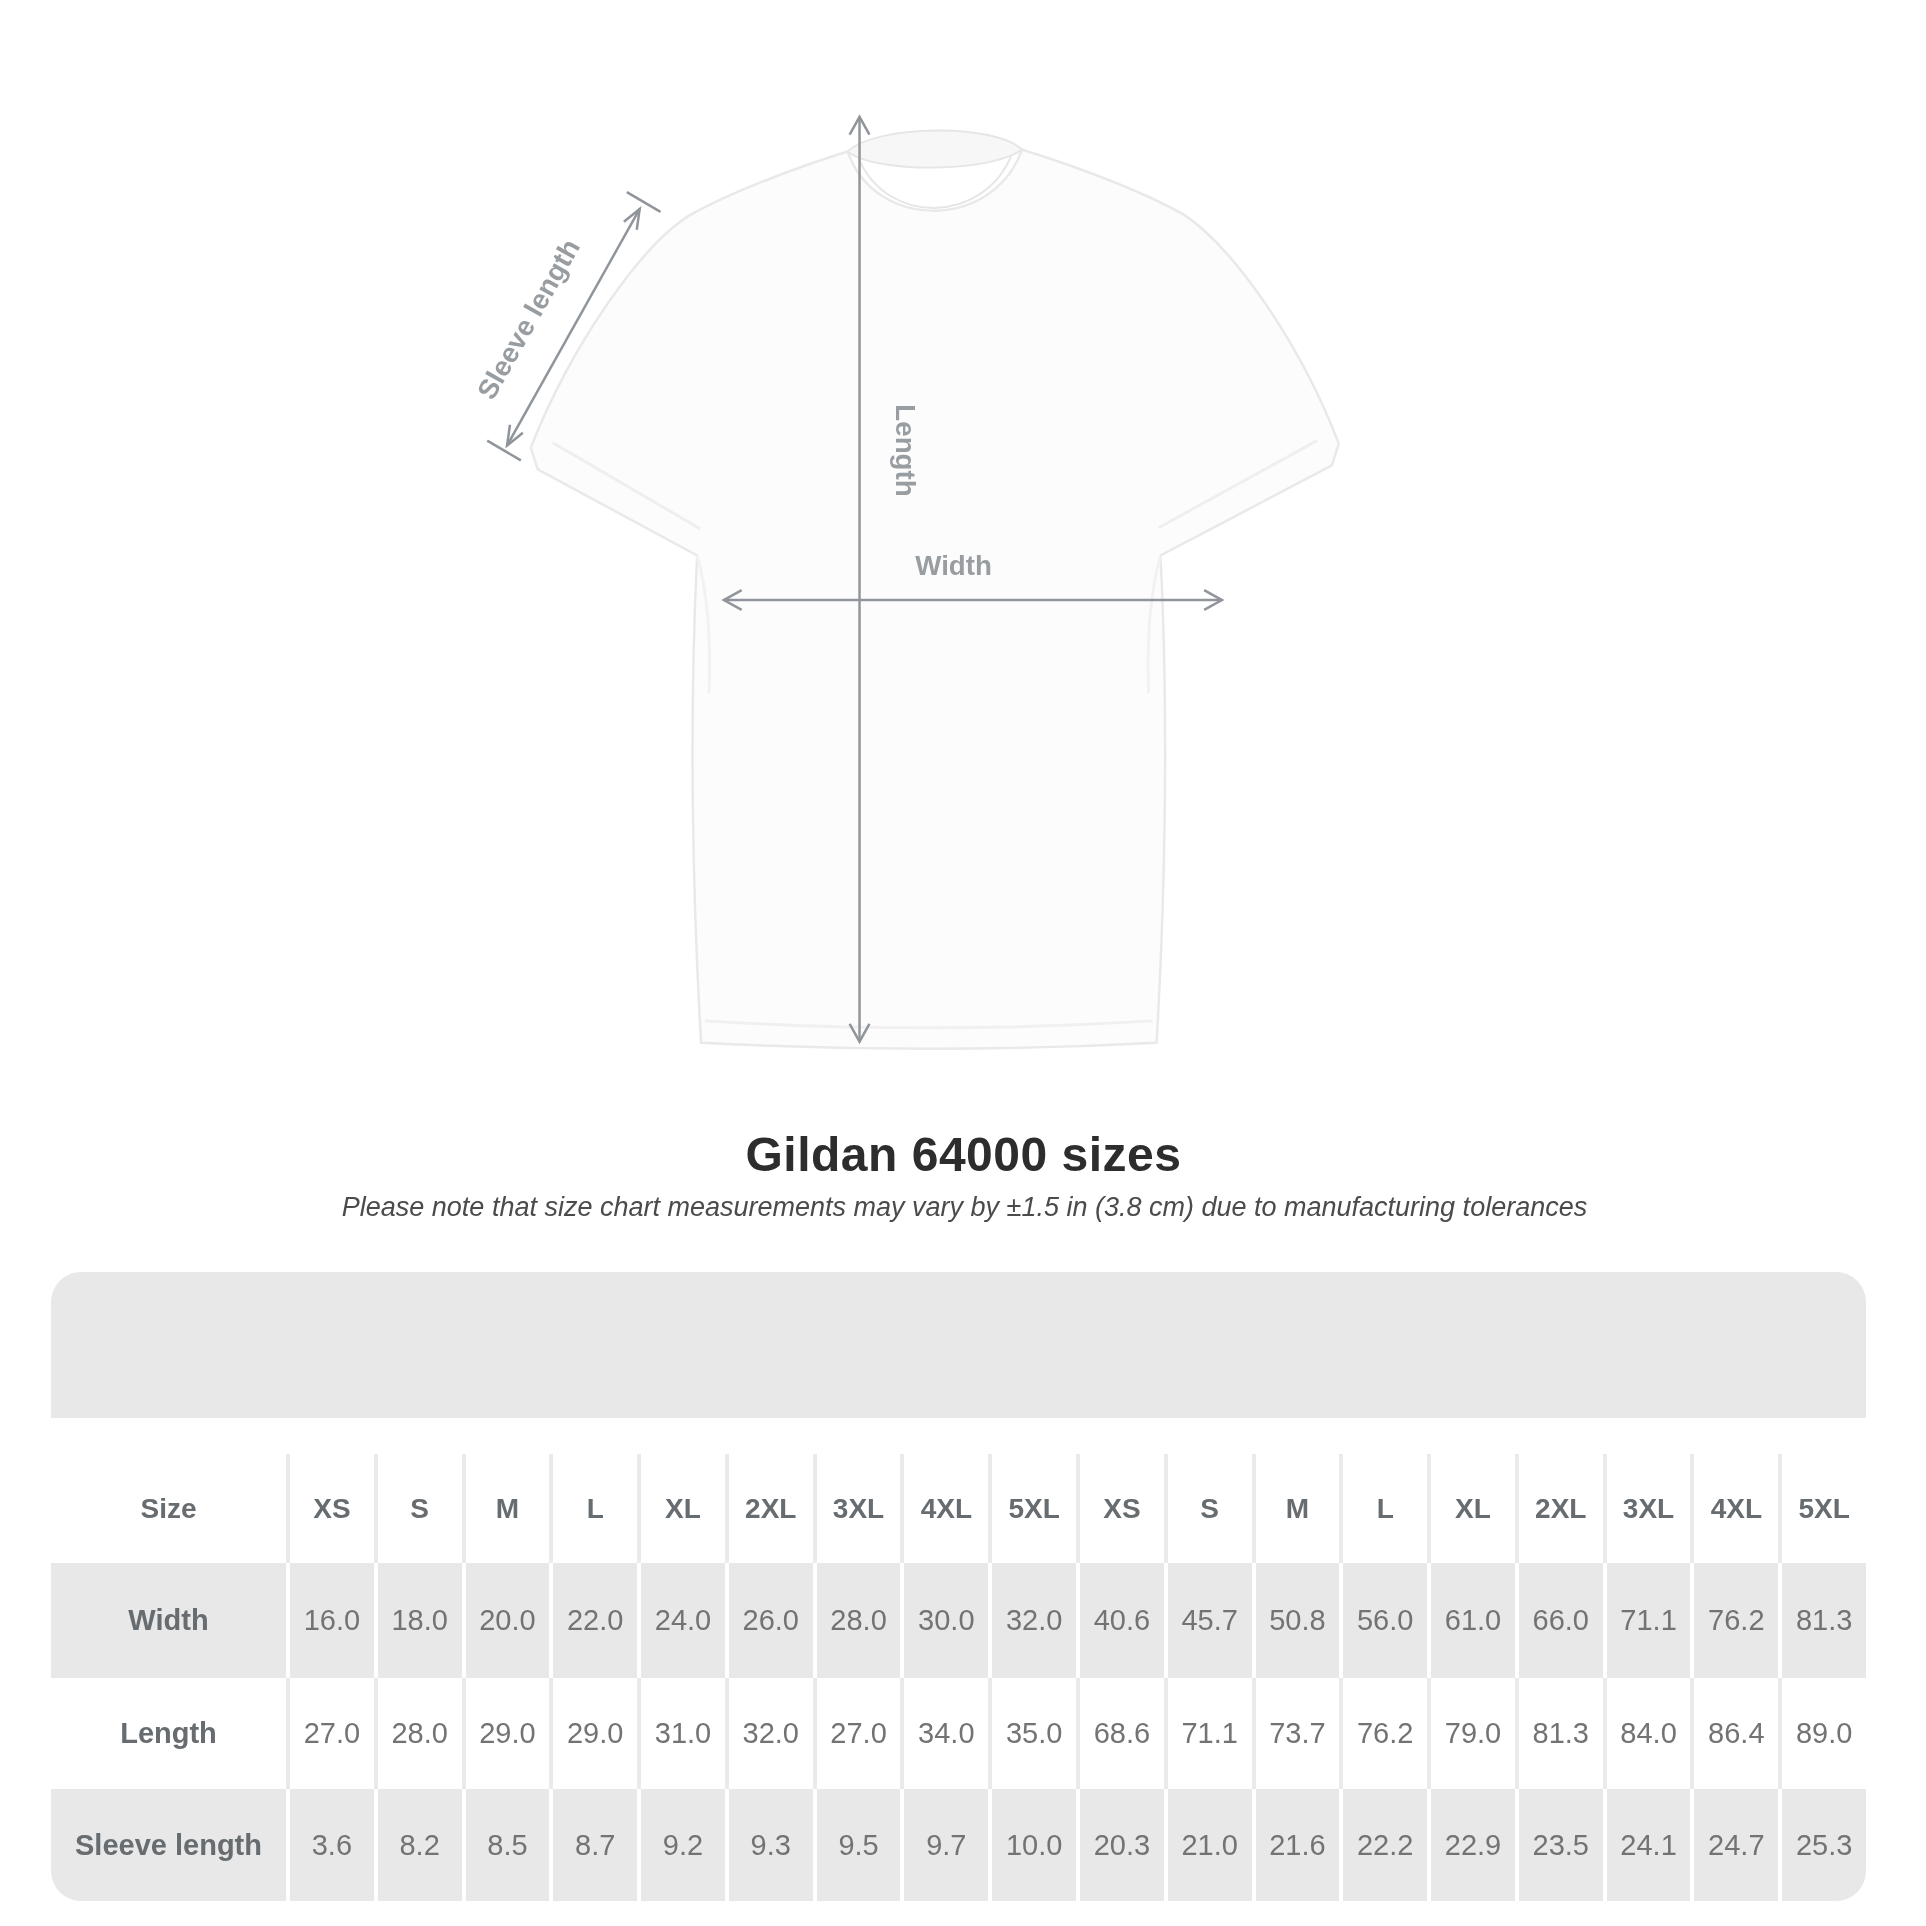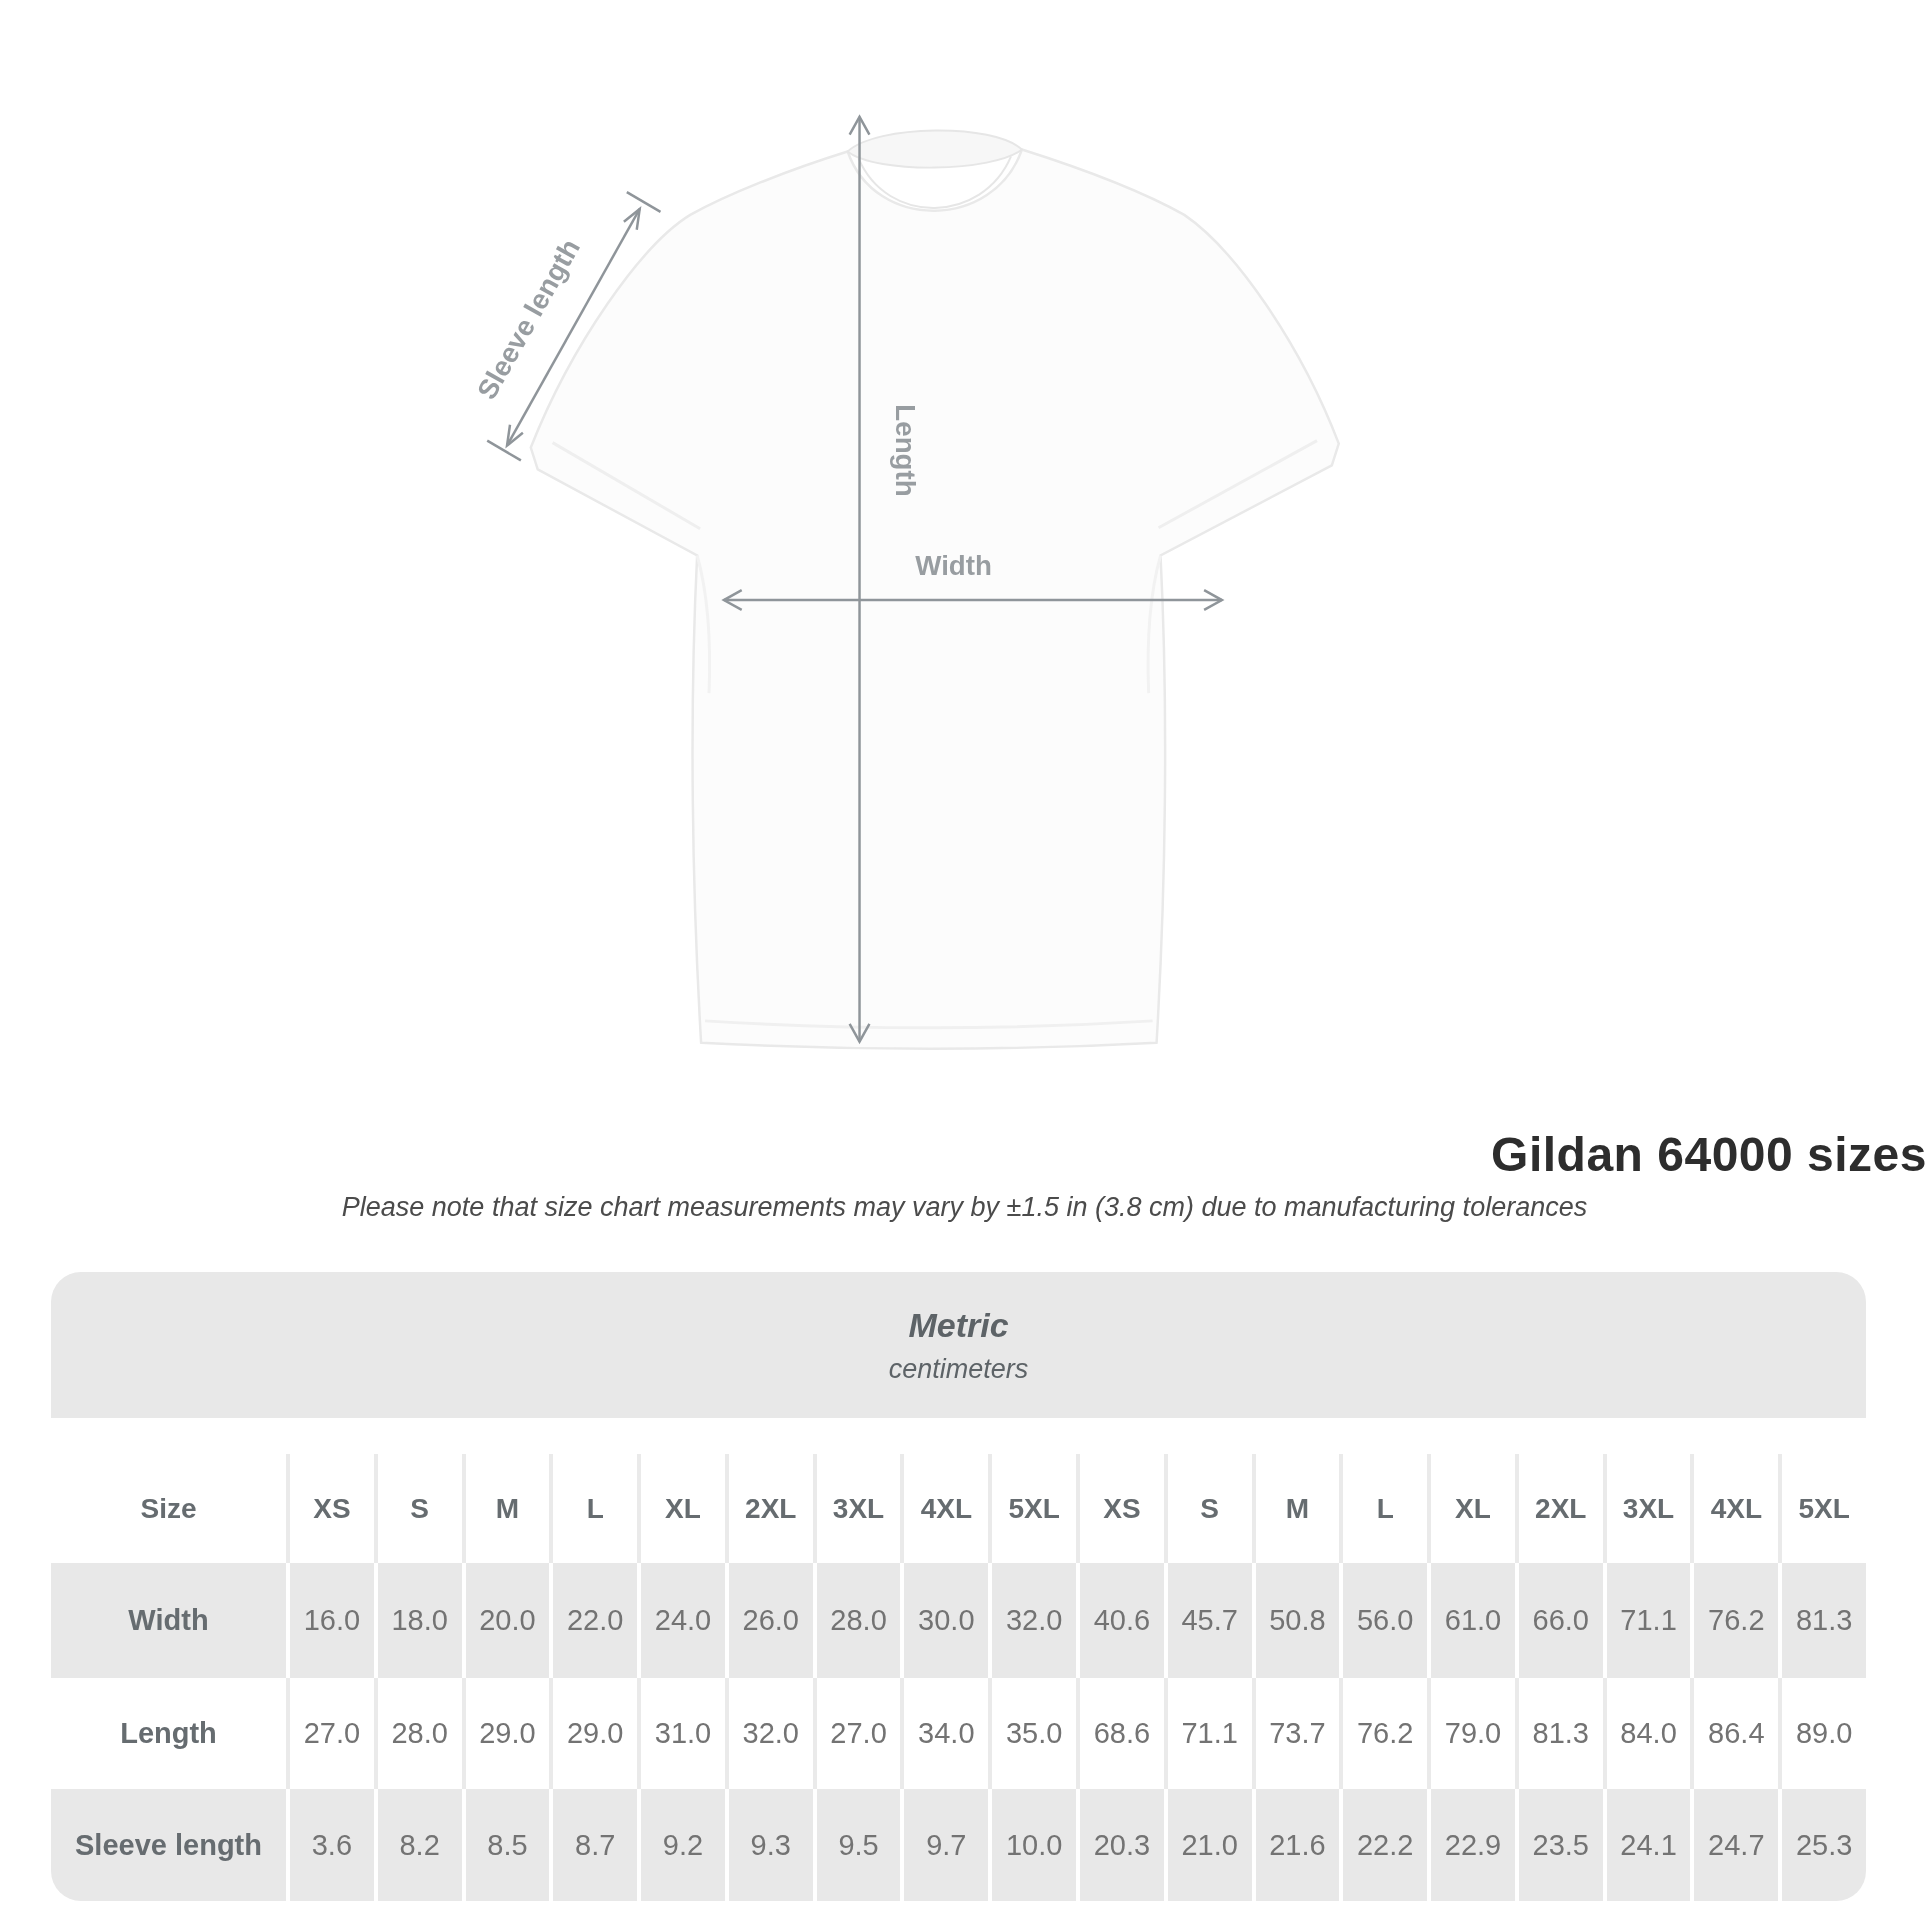--- a/index.html
+++ b/index.html
@@ -10,21 +10,21 @@
   }
   
   .figure{position:absolute;left:0;top:0;width:1927px;height:1109px;}
   .figure svg{display:block;}
   svg text{
     font-family:"Liberation Sans",sans-serif;
     font-weight:bold;font-size:28px;fill:#989da1;
   }
   
   .title{
-    position:absolute;left:0;top:1127px;width:100%;text-align:right;
+    position:absolute;left:0;top:1127px;width:100%;text-align:center;
     font-size:48px;font-weight:bold;color:#2d2d2d;letter-spacing:0.5px;
   }
   .subtitle{
     position:absolute;left:1px;top:1192px;width:100%;text-align:center;
     font-size:27px;font-style:italic;color:#4b4b4b;
   }
   
   .size-table{position:absolute;left:51px;top:1272px;width:1815px;}
   .band{display:flex;height:146px;background:#e8e8e8;border-radius:30px 30px 0 0;}
   .band-group{display:flex;flex-direction:column;align-items:center;justify-content:center;gap:9px;}
@@ -103,24 +103,20 @@
     <text text-anchor="middle" transform="translate(542 327) rotate(-60.5)">Sleeve length</text>
   </svg>
 </div>
 
 <div class="title">Gildan 64000 sizes</div>
 <div class="subtitle">Please note that size chart measurements may vary by ±1.5 in (3.8 cm) due to manufacturing tolerances</div>
 
 <div class="size-table">
 
   <div class="band">
-    <div class="band-group g-metric">
-      <div class="g-title">Metric</div>
-      <div class="g-unit">centimeters</div>
-    </div>
   </div>
 
   <div class="grid">
 
     <div class="c r1 rw lbl first">Size</div>
     <div class="c r1 rw lbl">XS</div>
     <div class="c r1 rw lbl">S</div>
     <div class="c r1 rw lbl">M</div>
     <div class="c r1 rw lbl">L</div>
     <div class="c r1 rw lbl">XL</div>

